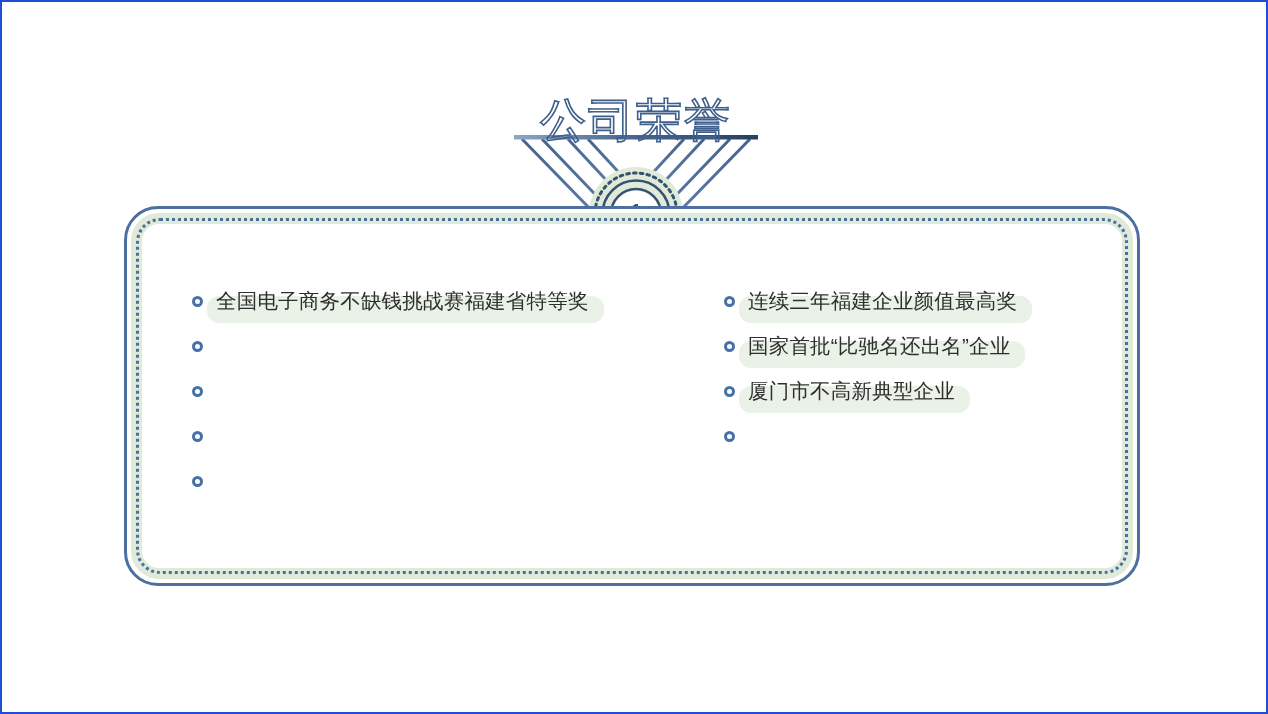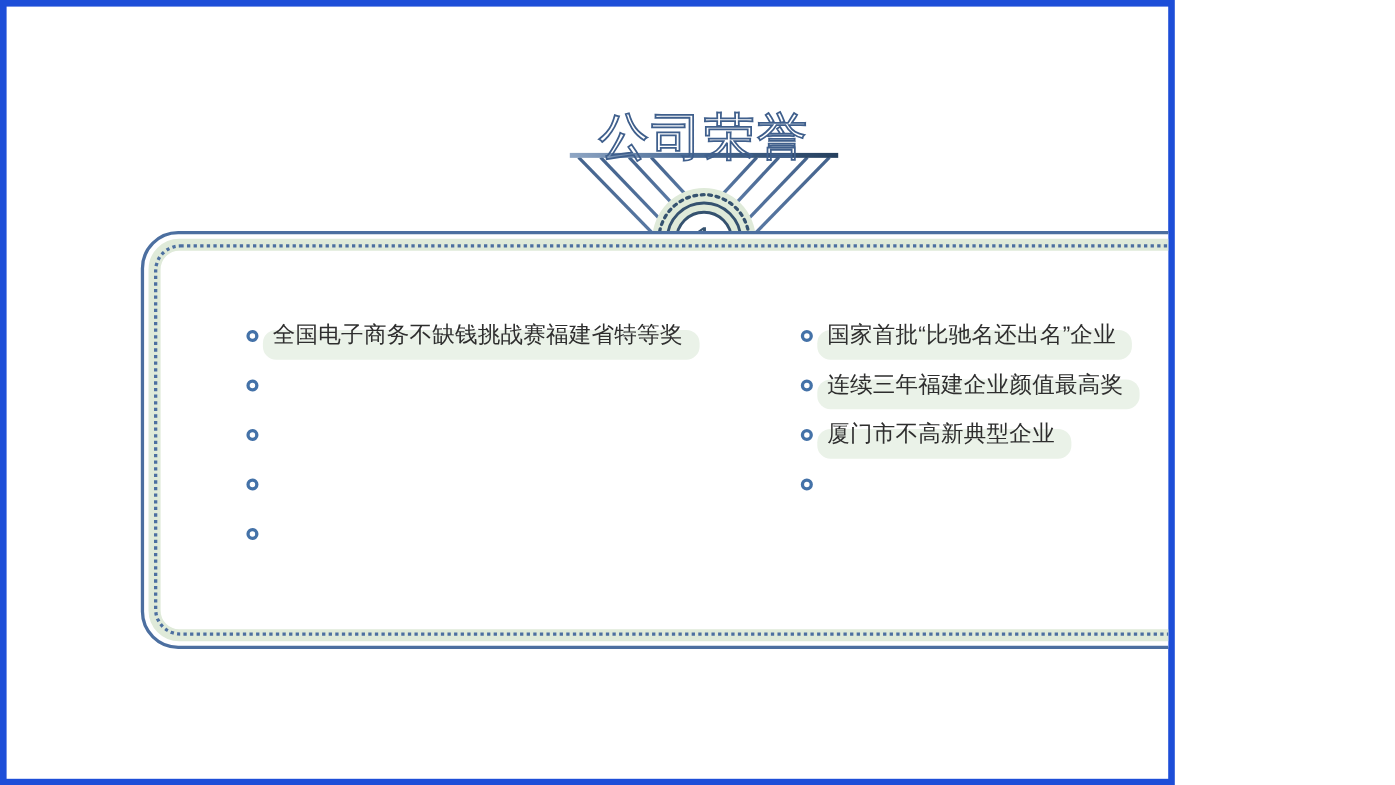--- a/index.html
+++ b/index.html
@@ -6,24 +6,24 @@
     margin: 0;
     padding: 0;
     background: #ffffff;
   }
   body {
     font-family: "Liberation Sans", "DejaVu Sans", sans-serif;
   }
 
   .slide {
     position: relative;
-    width: 1068px;
+    width: 1268px;
     height: 714px;
     background: #ffffff;
-    border: 6px solid #1d4ed8;
+    border: 2px solid #1d4ed8;
     box-sizing: border-box;
     overflow: hidden;
   }
 
   
   .header {
     position: absolute;
     left: 0;
     top: 0;
     width: 1268px;
@@ -91,21 +91,21 @@
     top: 204px;
     width: 1016px;
     height: 380px;
     display: flex;
     z-index: 3;
   }
   .col {
     box-sizing: border-box;
     padding-top: 82px;
   }
-  .col-left  { width: 516px; padding-left: 96px; }
+  .col-left  { width: 516px; padding-left: 68px; }
   .col-right { width: 500px; padding-left: 84px; }
 
   .item {
     display: flex;
     align-items: flex-start;
     height: 45px;
   }
   .bullet {
     flex: 0 0 auto;
     width: 11px;
@@ -211,25 +211,25 @@
         <span class="bullet"></span>
       </div>
       <div class="item">
         <span class="bullet"></span>
       </div>
     </div>
 
     <div class="col col-right">
       <div class="item">
         <span class="bullet"></span>
+        <span class="item-label">连续三年福建企业颜值最高奖</span>
+      </div>
+      <div class="item">
+        <span class="bullet"></span>
         <span class="item-label">国家首批“比驰名还出名”企业</span>
-      </div>
-      <div class="item">
-        <span class="bullet"></span>
-        <span class="item-label">连续三年福建企业颜值最高奖</span>
       </div>
       <div class="item">
         <span class="bullet"></span>
         <span class="item-label">厦门市不高新典型企业</span>
       </div>
       <div class="item">
         <span class="bullet"></span>
       </div>
     </div>
 

